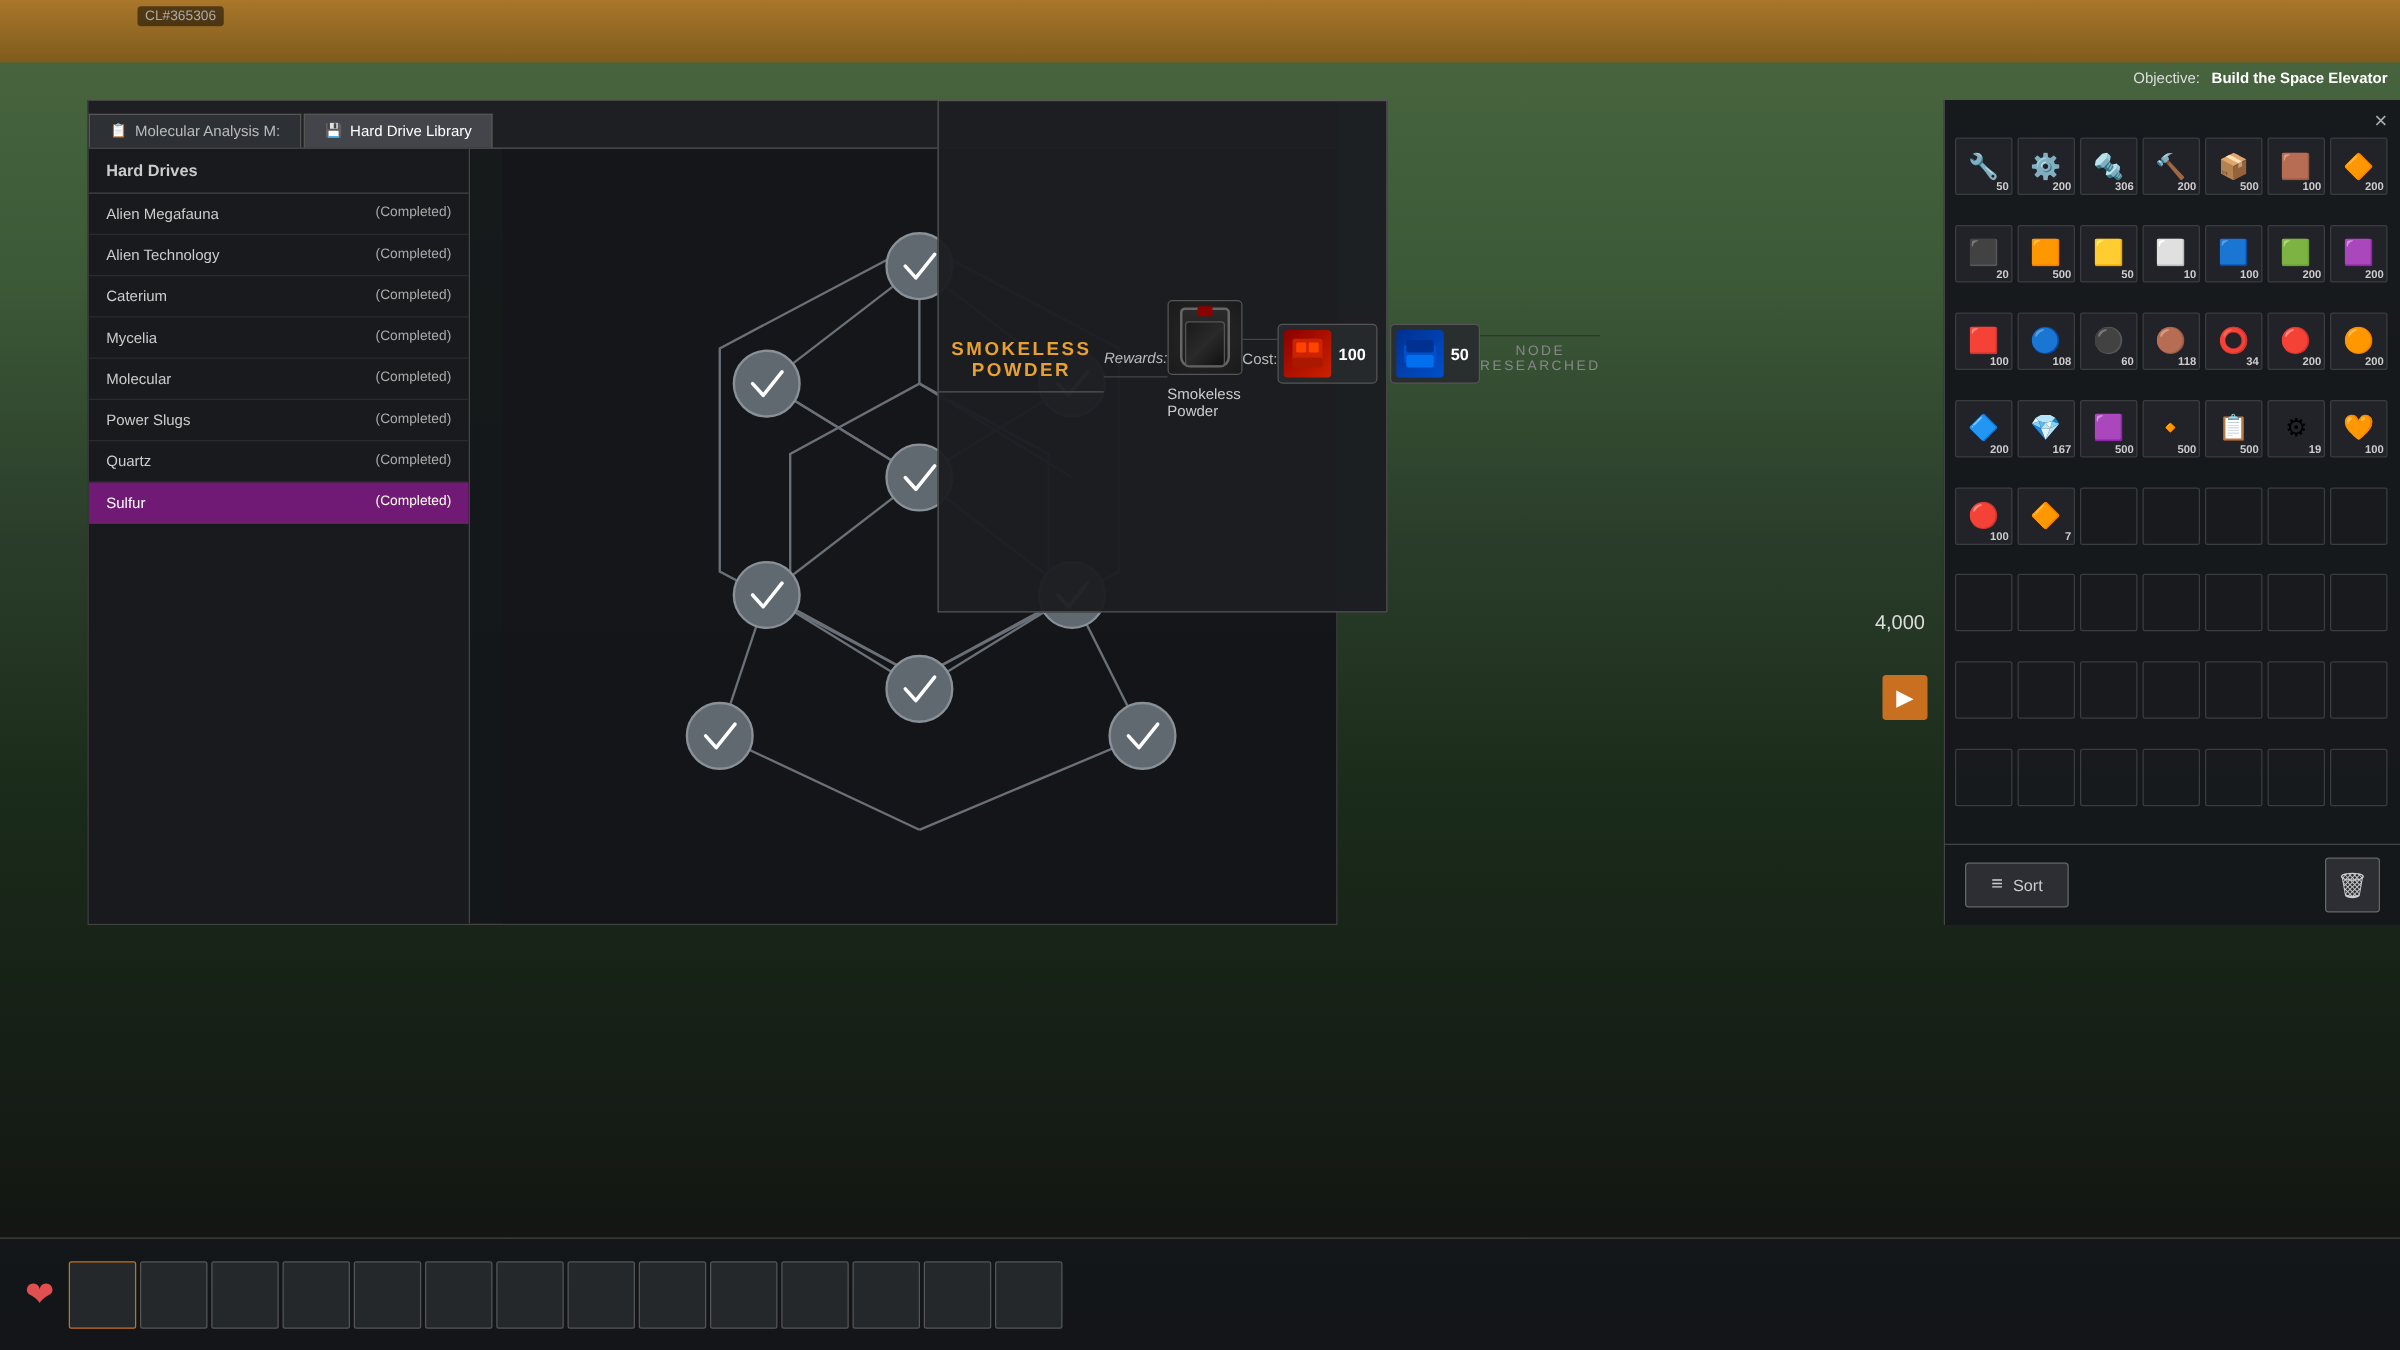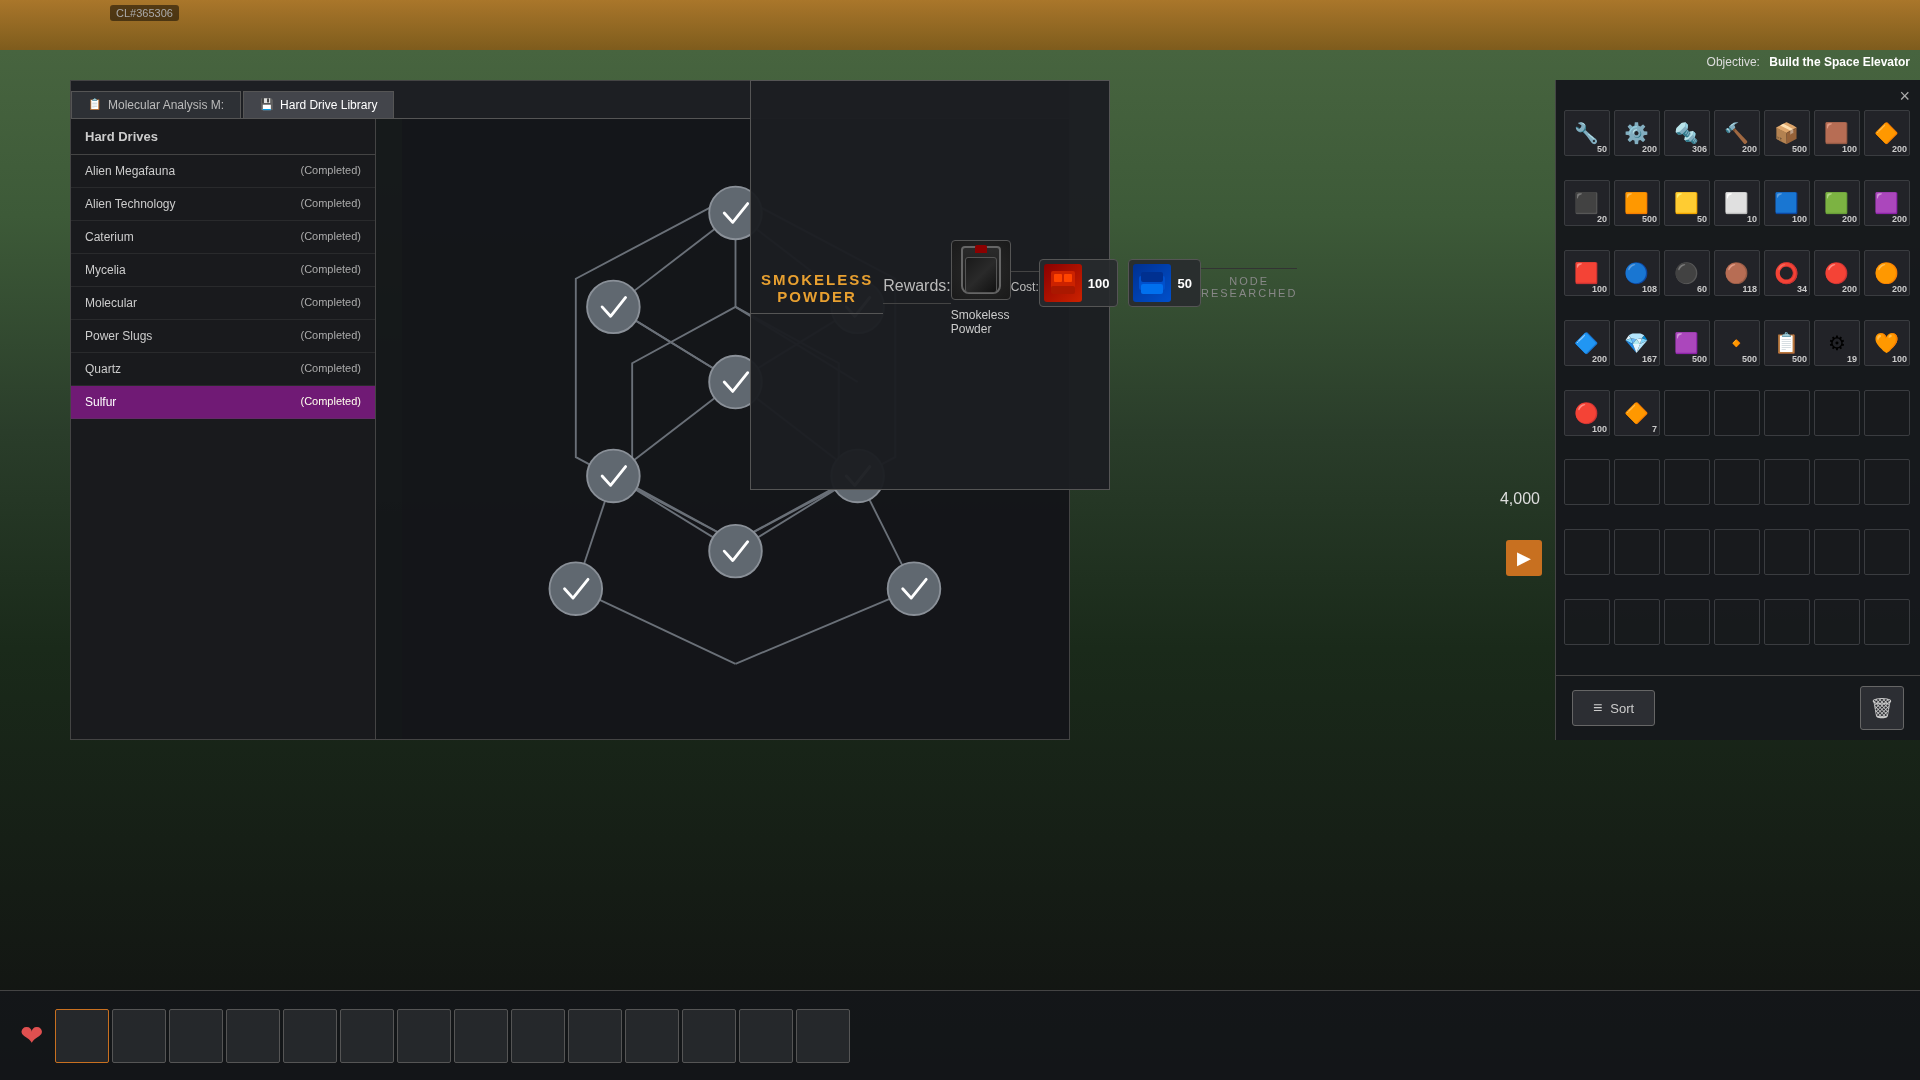--- a/index.html
+++ b/index.html
@@ -180,24 +180,25 @@
       letter-spacing: 2px;
       text-align: center;
       padding: 14px 10px 8px;
       border-bottom: 1px solid #555;
       width: 100%;
       text-align: center;
     }
 
     .detail-rewards-label {
       color: #bbb;
-      font-size: 16px;
+      font-size: 12px;
       padding: 10px 0 8px;
       width: 100%;
       border-bottom: 1px solid #444;
+      font-style: italic;
     }
 
     .reward-item {
       display: flex;
       flex-direction: column;
       align-items: center;
       padding: 16px 0 10px;
     }
 
     .reward-icon {

